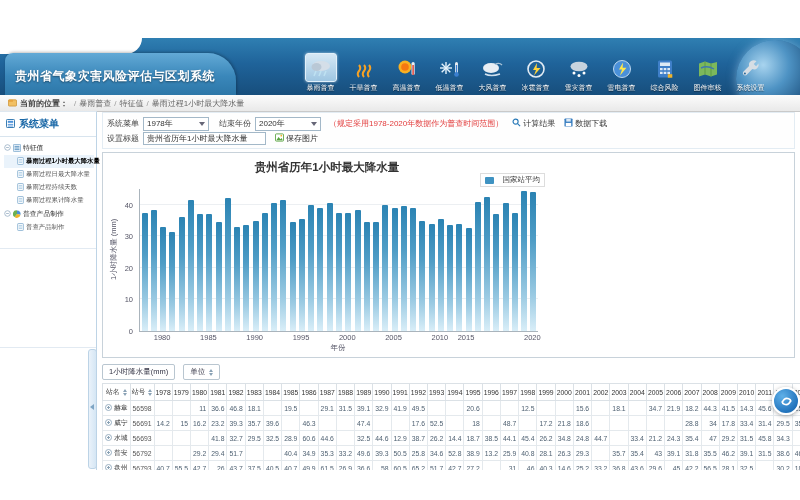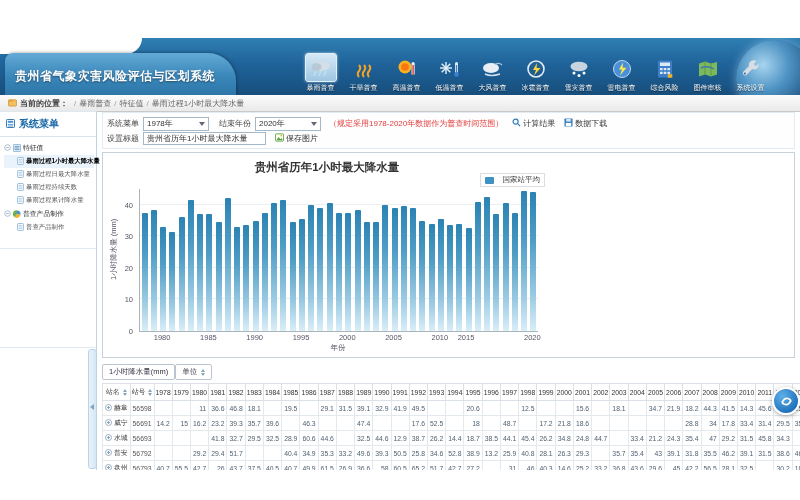--- a/index.html
+++ b/index.html
@@ -77,21 +77,21 @@
   .bar{position:absolute;bottom:0;width:6px;border-radius:1px 1px 0 0;
        background:linear-gradient(180deg,#2b83b3 0%,#4f9dc6 35%,#9ccbe3 75%,#d9eef8 100%);}
   #y-axis-labels{position:absolute;left:0;top:34px;width:32px;height:142px;}
   #y-axis-labels span{position:absolute;right:4px;font-size:7.5px;color:#556;transform:translateY(50%);}
   #x-axis-labels{position:absolute;left:34px;top:178px;width:398px;height:10px;}
   #x-axis-labels span{position:absolute;font-size:7.5px;color:#556;transform:translateX(-50%);}
   #xlabel{position:absolute;left:34px;top:188px;width:398px;text-align:center;font-size:7.5px;color:#556;}
   #ylabel{position:absolute;left:4px;top:125px;transform:rotate(-90deg);transform-origin:0 0;
           font-size:7.5px;color:#556;white-space:nowrap;}
   
-  #filter-row{display:flex;margin:6px 0 3px 5px;text-align:center;}
+  #filter-row{display:flex;gap:8px;margin:6px 0 3px 5px;text-align:center;}
   .filter-box{border:1px solid #b9c6d0;border-radius:2px;padding:2px 6px;font-size:7.5px;color:#334;
               background:#fff;display:flex;align-items:center;gap:4px;cursor:pointer;}
   .sort-arrows{display:inline-flex;flex-direction:column;gap:1px;}
   .tri-up{width:0;height:0;border-left:2.5px solid transparent;border-right:2.5px solid transparent;
           border-bottom:3px solid #8aa2b5;}
   .tri-down{width:0;height:0;border-left:2.5px solid transparent;border-right:2.5px solid transparent;
             border-top:3px solid #8aa2b5;}
   #table-wrap{margin-left:5px;overflow:hidden;}
   table{border-collapse:collapse;table-layout:fixed;}
   th{border:1px solid #dbe1e6;font-size:6.8px;font-weight:normal;color:#333;padding:3px 1px;

